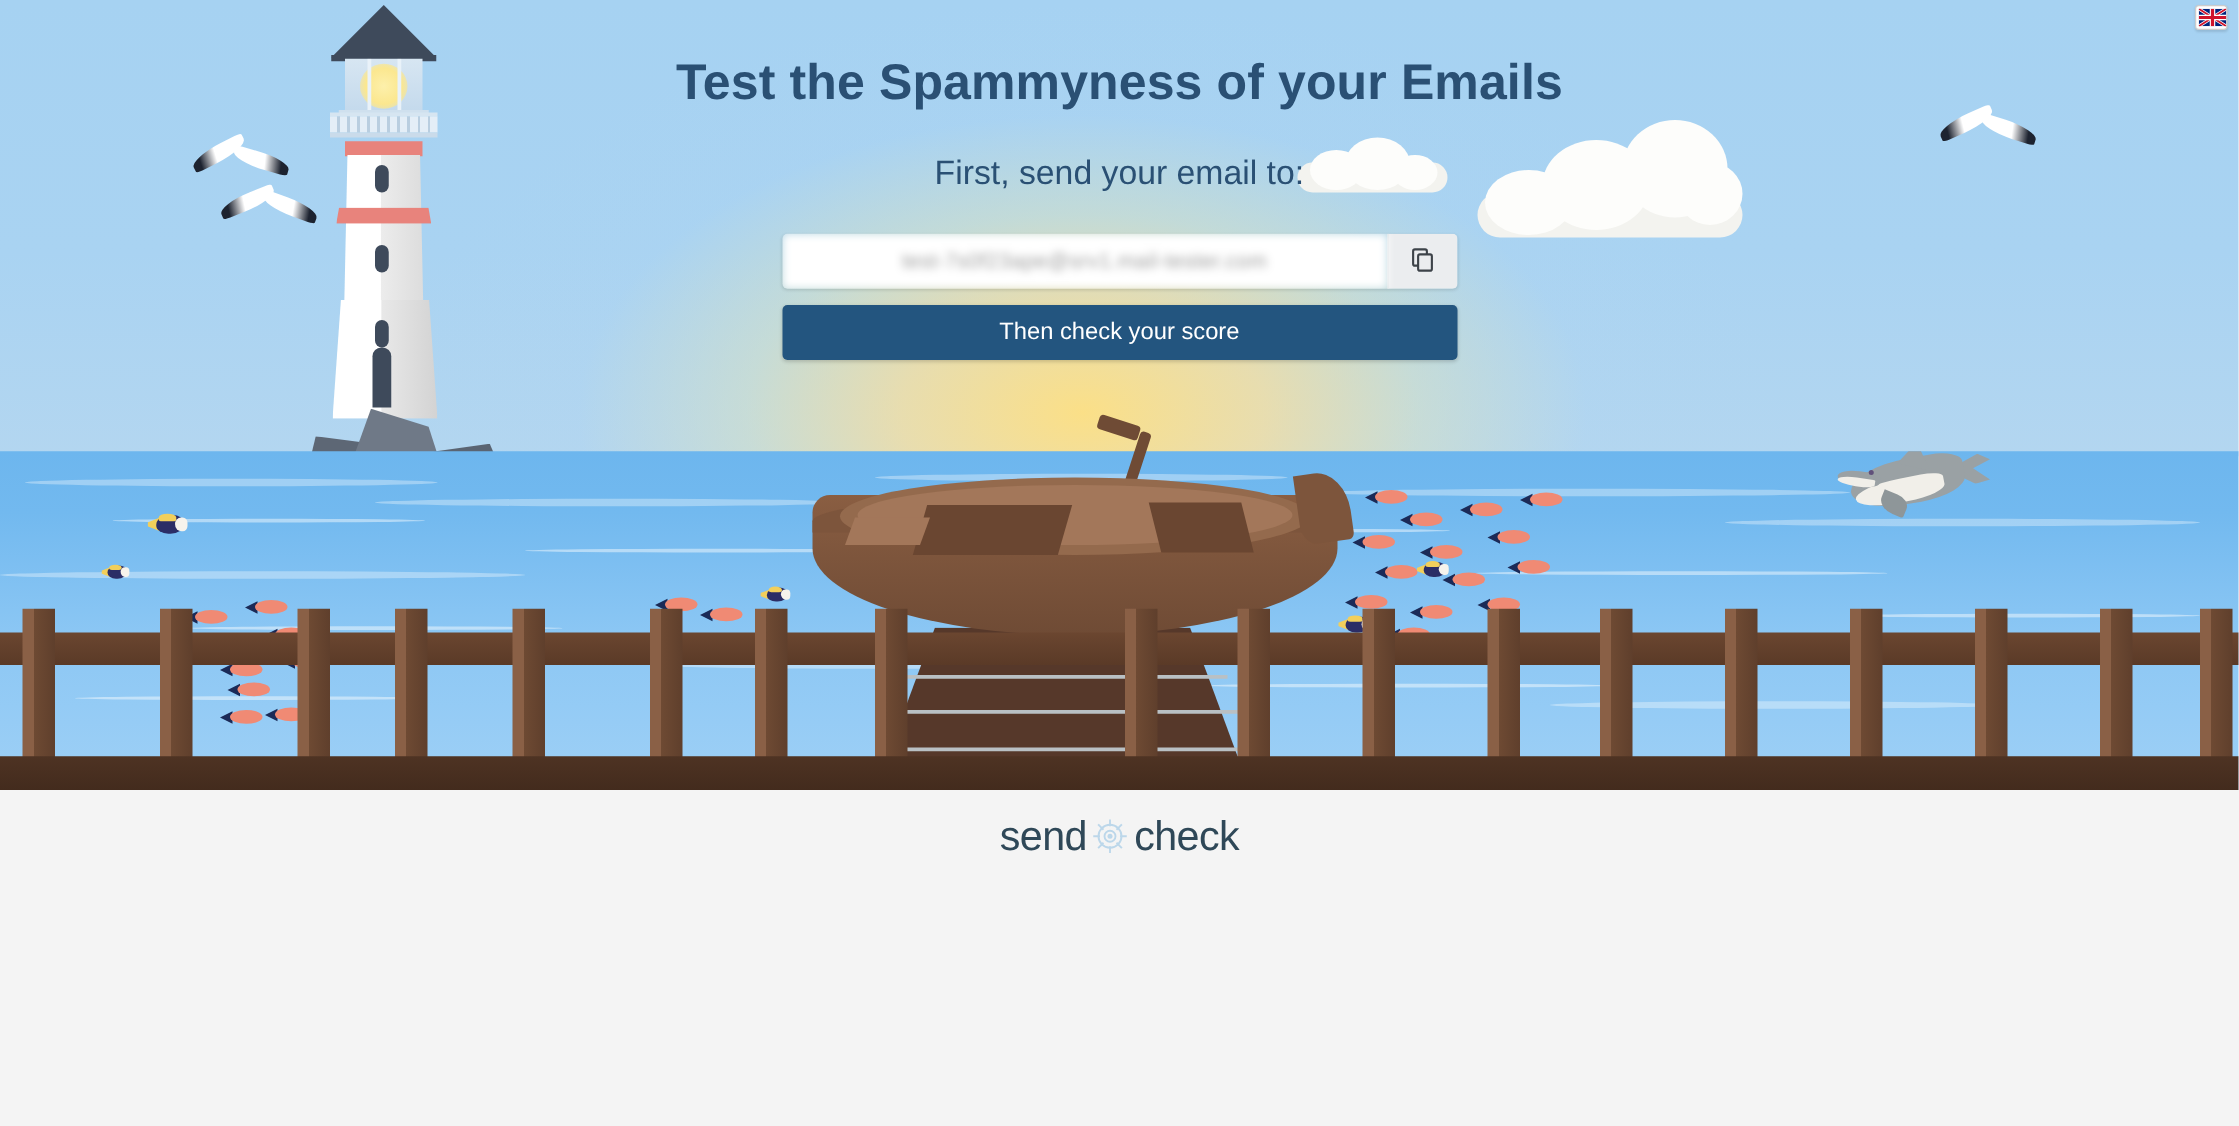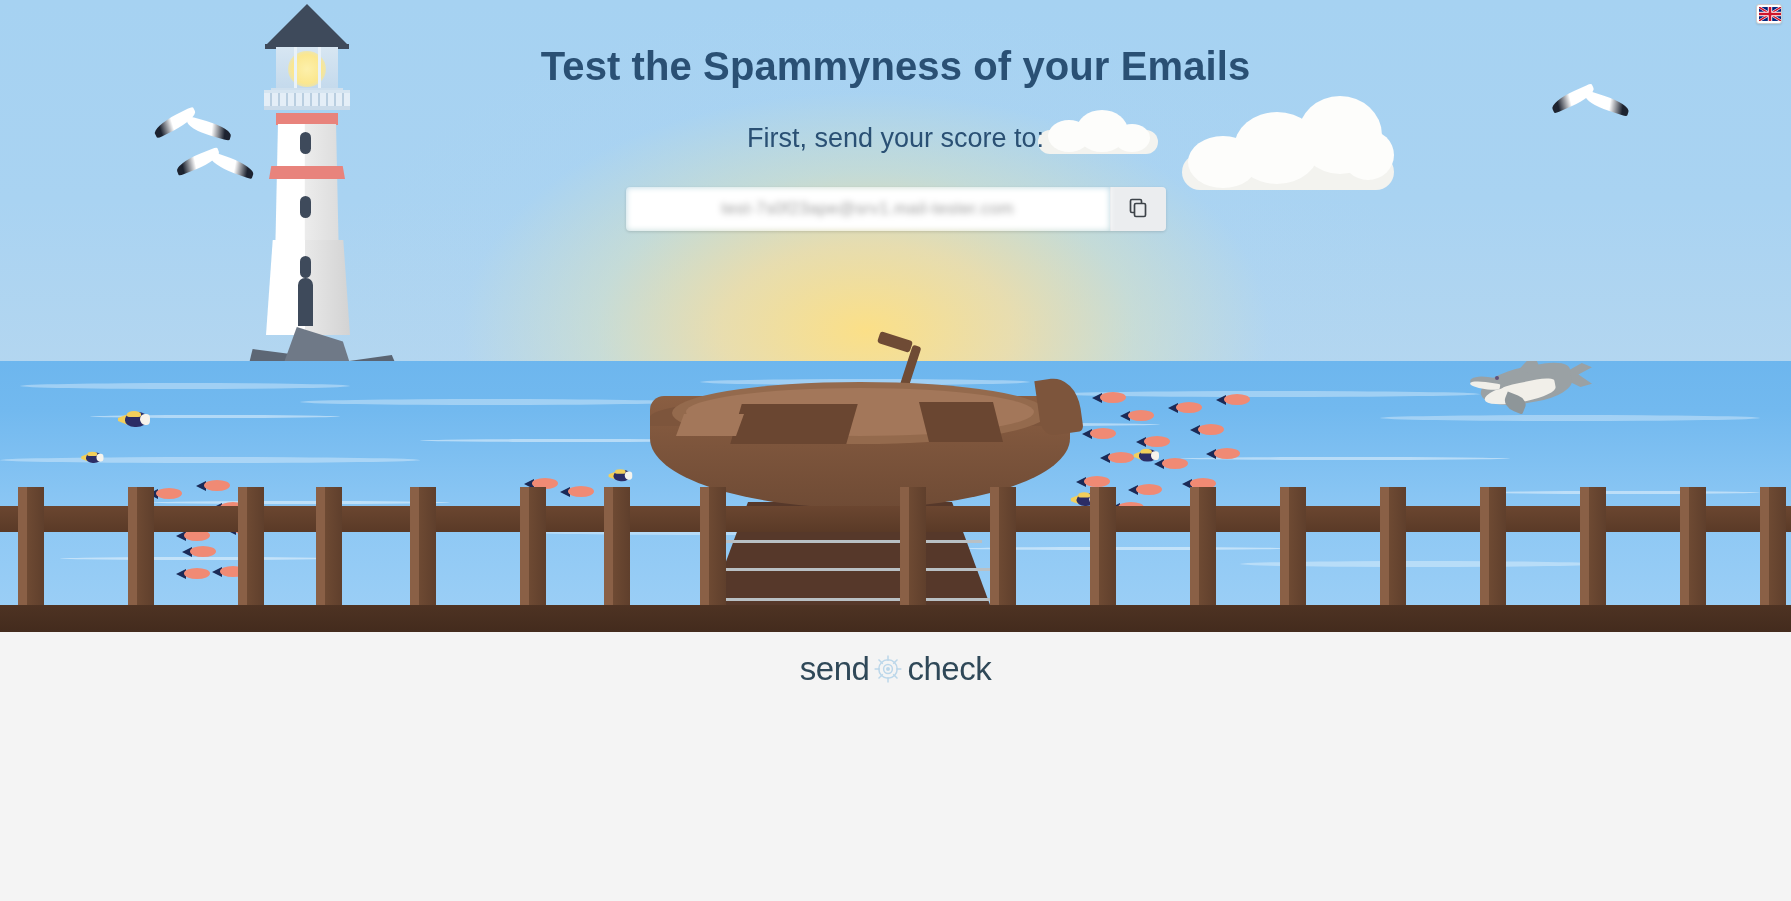--- a/index.html
+++ b/index.html
@@ -712,35 +712,36 @@
       <div class="rail-post" style="left:1680px;"></div>
       <div class="rail-post" style="left:1760px;"></div>
       <div class="deck"></div>
     </div>
 
   </div>
 
   <div class="hero-content">
     <h1 class="hero-title">Test the Spammyness of your Emails</h1>
 
-    <p class="hero-sub">First, send your score to:</p>
+    <p class="hero-sub">First, send your email to:</p>
 
     <div class="form-wrap">
       <div class="input-row">
         <input class="email-input" type="text" readonly="" value="test-7s0f23ape@srv1.mail-tester.com" style="">
         <button class="copy-btn" title="Copy">
           <span>
             <svg width="22" height="22" viewBox="0 0 22 22" aria-hidden="true">
               <rect x="3.5" y="2.5" width="11" height="13" rx="1.4" fill="none" stroke="#3d4349" stroke-width="1.7"></rect>
               <rect x="7.5" y="6.5" width="11" height="13" rx="1.4" fill="#ebedef" stroke="#3d4349" stroke-width="1.7"></rect>
             </svg>
           </span>
         </button>
       </div>
 
+      <button class="check-btn">Then check your score</button>
     </div>
   </div>
 
   <div class="footer">
 
     <div class="logo">
       <span class="logo-text">send</span>
       <span style="display:inline-block; line-height:0;">
         <svg width="30" height="30" viewBox="0 0 30 30" aria-hidden="true">
           <g stroke="#bcd7ea" stroke-width="1.5" fill="none">

